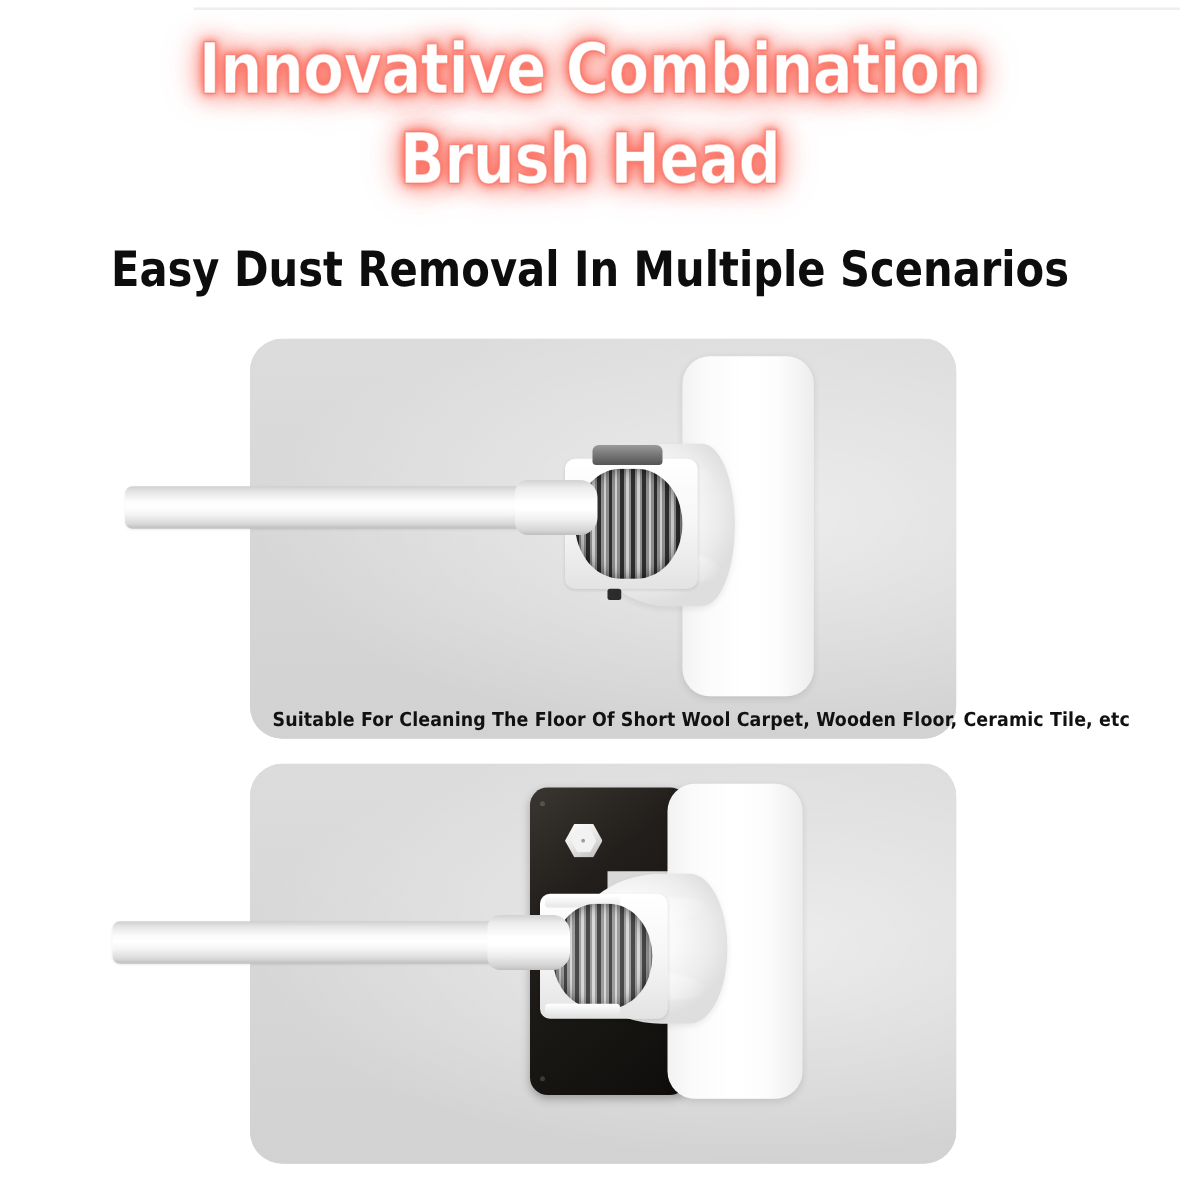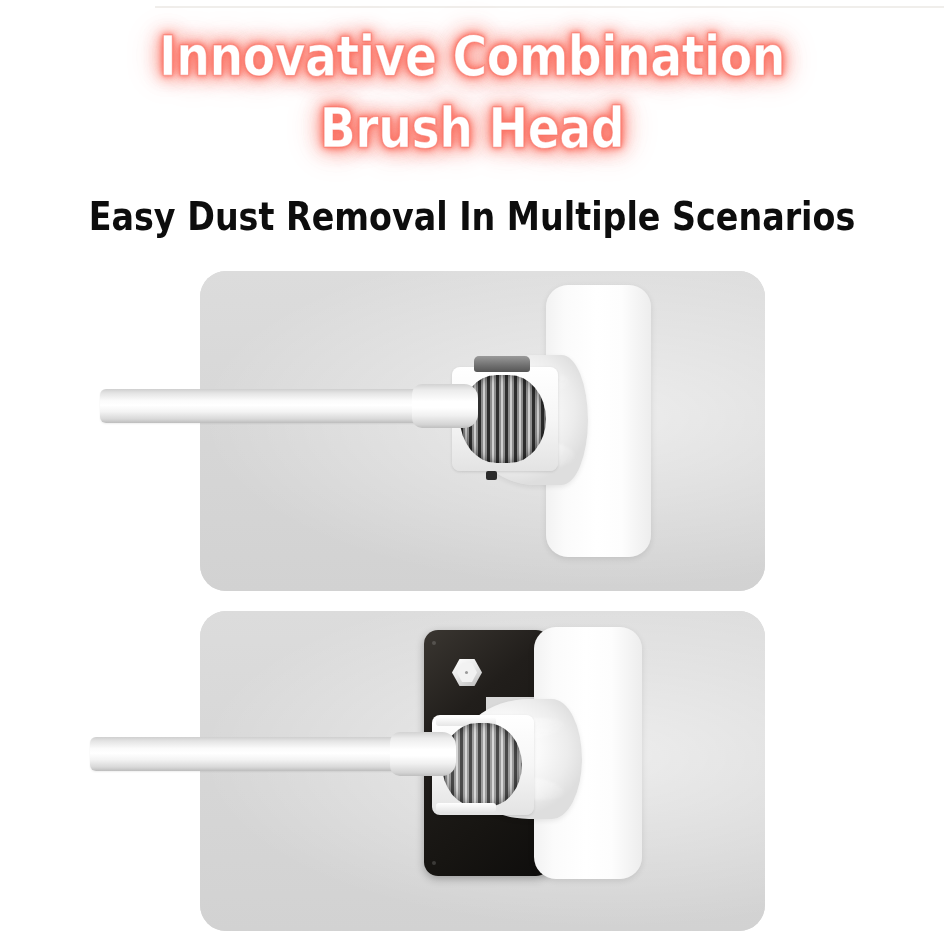--- a/index.html
+++ b/index.html
@@ -324,20 +324,21 @@
       <div class="joint-nub" id="joint-nub-1"></div>
     </div>
 
     <div class="tube" id="tube-1"></div>
     <div class="tube-collar" id="collar-1"></div>
 
     <div class="badge" id="badge-scrub">
       <span class="bl">Scrubbing Brush</span>
     </div>
   </div>
+  <div class="caption" id="caption-scrub">Suitable For Cleaning The Floor Of Short Wool Carpet, Wooden Floor, Ceramic Tile, etc</div>
 
   <div class="card" id="card-tank">
     <div class="card-clip">
       <div class="plate-shade"></div>
 
       <div class="tank-panel"></div>
       <div class="tank-screw" style="left:232px; top:30px;"></div>
       <div class="tank-screw" style="left:232px; top:250px;"></div>
       <div class="tank-screw" style="left:336px; top:30px;"></div>
       <div class="tank-screw" style="left:336px; top:250px;"></div>

